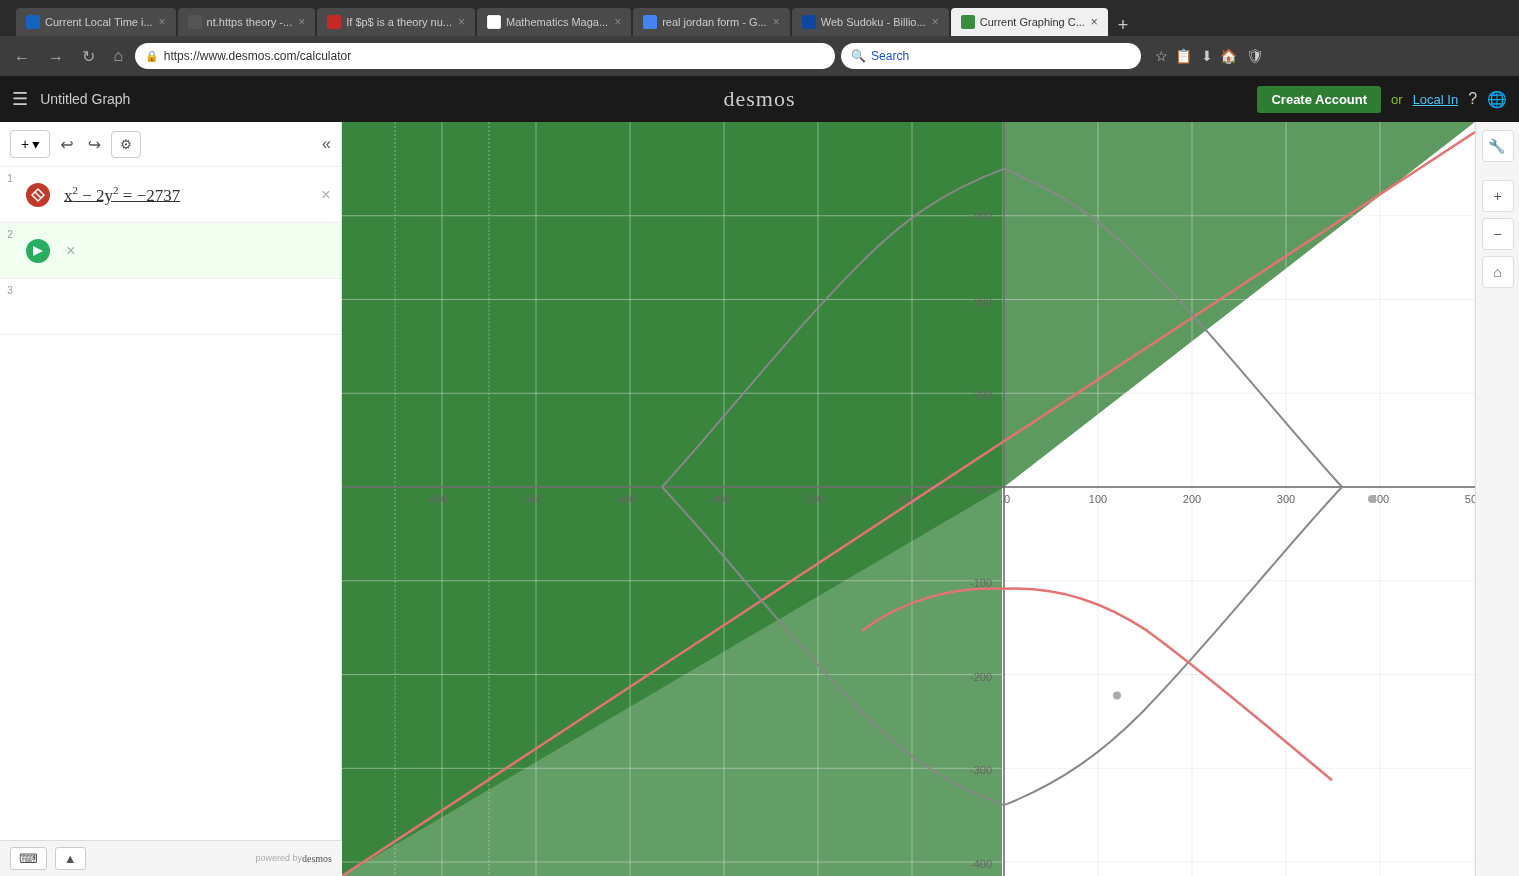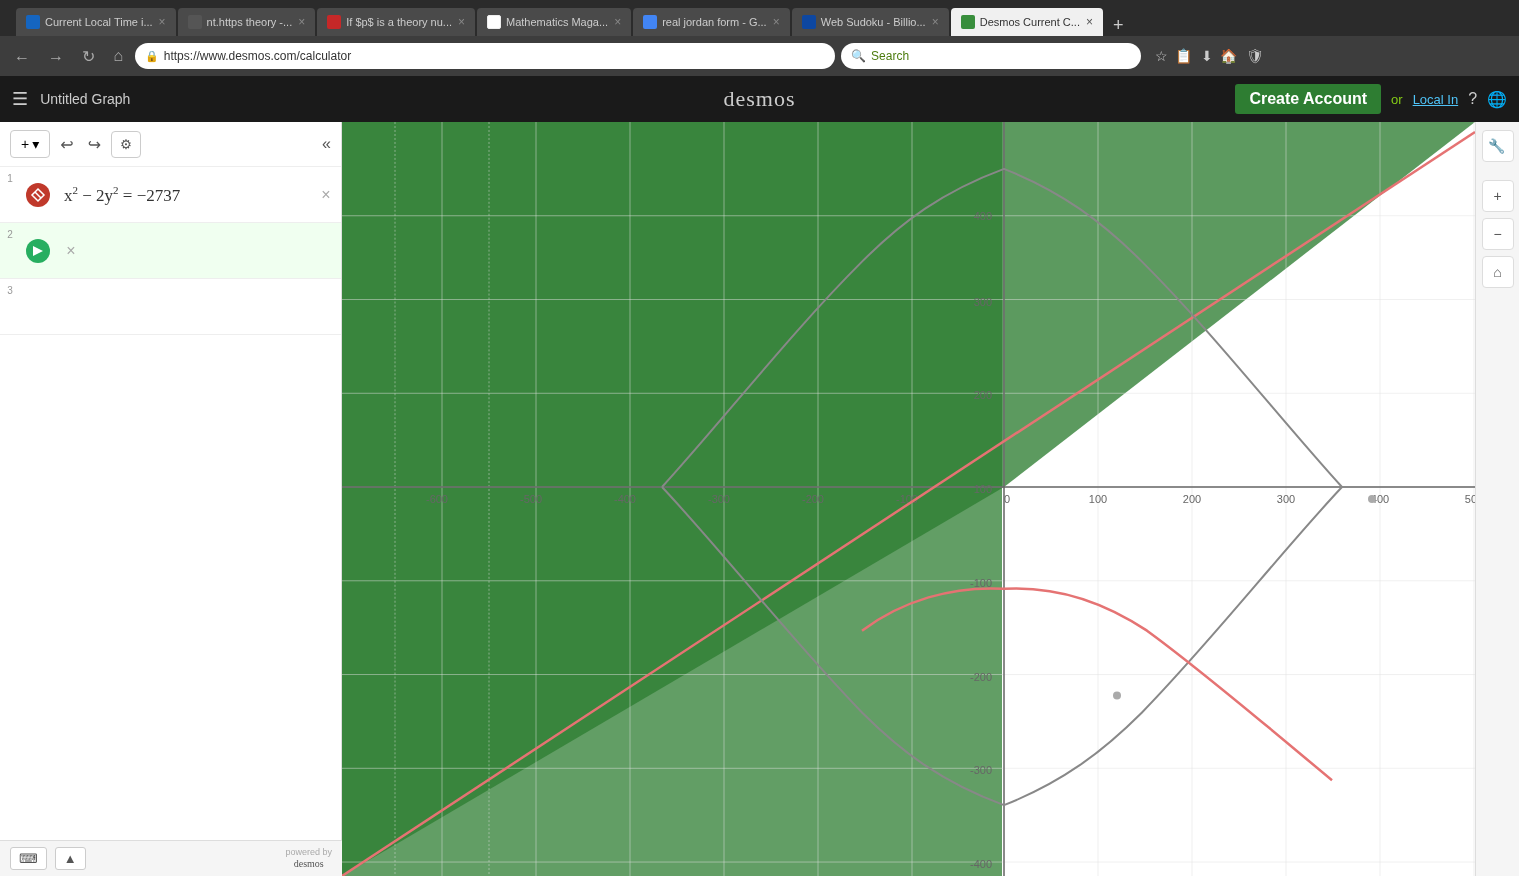--- a/index.html
+++ b/index.html
@@ -89,21 +89,21 @@
       background: #fff;
       border-radius: 16px;
       height: 26px;
       display: flex;
       align-items: center;
       padding: 0 10px;
       gap: 5px;
       width: 300px;
     }
     .search-icon-small { color: #888; font-size: 12px; }
-    .search-input-text { font-size: 12px; color: #4d7c0f; }
+    .search-input-text { font-size: 12px; color: #1d4ed8; }
     .toolbar-right {
       display: flex;
       align-items: center;
       gap: 8px;
       margin-left: 8px;
     }
     .toolbar-icon { color: #ccc; font-size: 14px; cursor: pointer; }
 
     
     .desmos-app {
@@ -138,21 +138,21 @@
       display: flex;
       align-items: center;
       gap: 10px;
     }
     .create-account-btn {
       background: #2e7d32;
       color: #fff;
       border: none;
       border-radius: 3px;
       padding: 6px 14px;
-      font-size: 16px;
+      font-size: 13px;
       cursor: pointer;
       font-weight: bold;
     }
     .or-text { color: #84cc16; font-size: 13px; }
     .sign-in-link { color: #4fc3f7; font-size: 13px; cursor: pointer; text-decoration: underline; }
     .help-icon { color: #ccc; font-size: 16px; cursor: pointer; }
     .globe-icon { color: #ccc; font-size: 16px; cursor: pointer; }
 
     
     .main-content {
@@ -248,20 +248,21 @@
       justify-content: center;
     }
     .expr-content {
       flex: 1;
       padding: 12px 8px;
       display: flex;
       align-items: center;
       font-size: 16px;
       color: #333;
       font-family: 'Times New Roman', serif;
+      text-decoration: underline;
     }
     .expr-close {
       width: 30px;
       display: flex;
       align-items: center;
       justify-content: center;
       color: #aaa;
       font-size: 16px;
       cursor: pointer;
     }
@@ -337,21 +338,20 @@
       border: 1px solid #ccc;
       border-radius: 3px;
       padding: 3px 8px;
       font-size: 13px;
       cursor: pointer;
       color: #555;
     }
     .powered-by {
       margin-left: auto;
       display: flex;
-      flex-direction: column;
       align-items: center;
       font-size: 9px;
       color: #aaa;
       line-height: 1.2;
     }
 
     
     .fav-blue { background: #1565c0; }
     .fav-gray { background: #555; }
     .fav-red { background: #c62828; }
@@ -391,21 +391,21 @@
       <span>real jordan form - G...</span>
       <span class="tab-close">×</span>
     </div>
     <div class="tab">
       <div class="tab-favicon fav-sudoku"></div>
       <span>Web Sudoku - Billio...</span>
       <span class="tab-close">×</span>
     </div>
     <div class="tab active">
       <div class="tab-favicon fav-desmos"></div>
-      <span>Desmos Current C...</span>
+      <span>Current Graphing C...</span>
       <span class="tab-close">×</span>
     </div>
     <div class="tab-new">+</div>
   </div>
 
   <div class="address-bar">
     <span class="nav-btn">←</span>
     <span class="nav-btn">→</span>
     <span class="nav-btn">↻</span>
     <span class="nav-btn">⌂</span>

